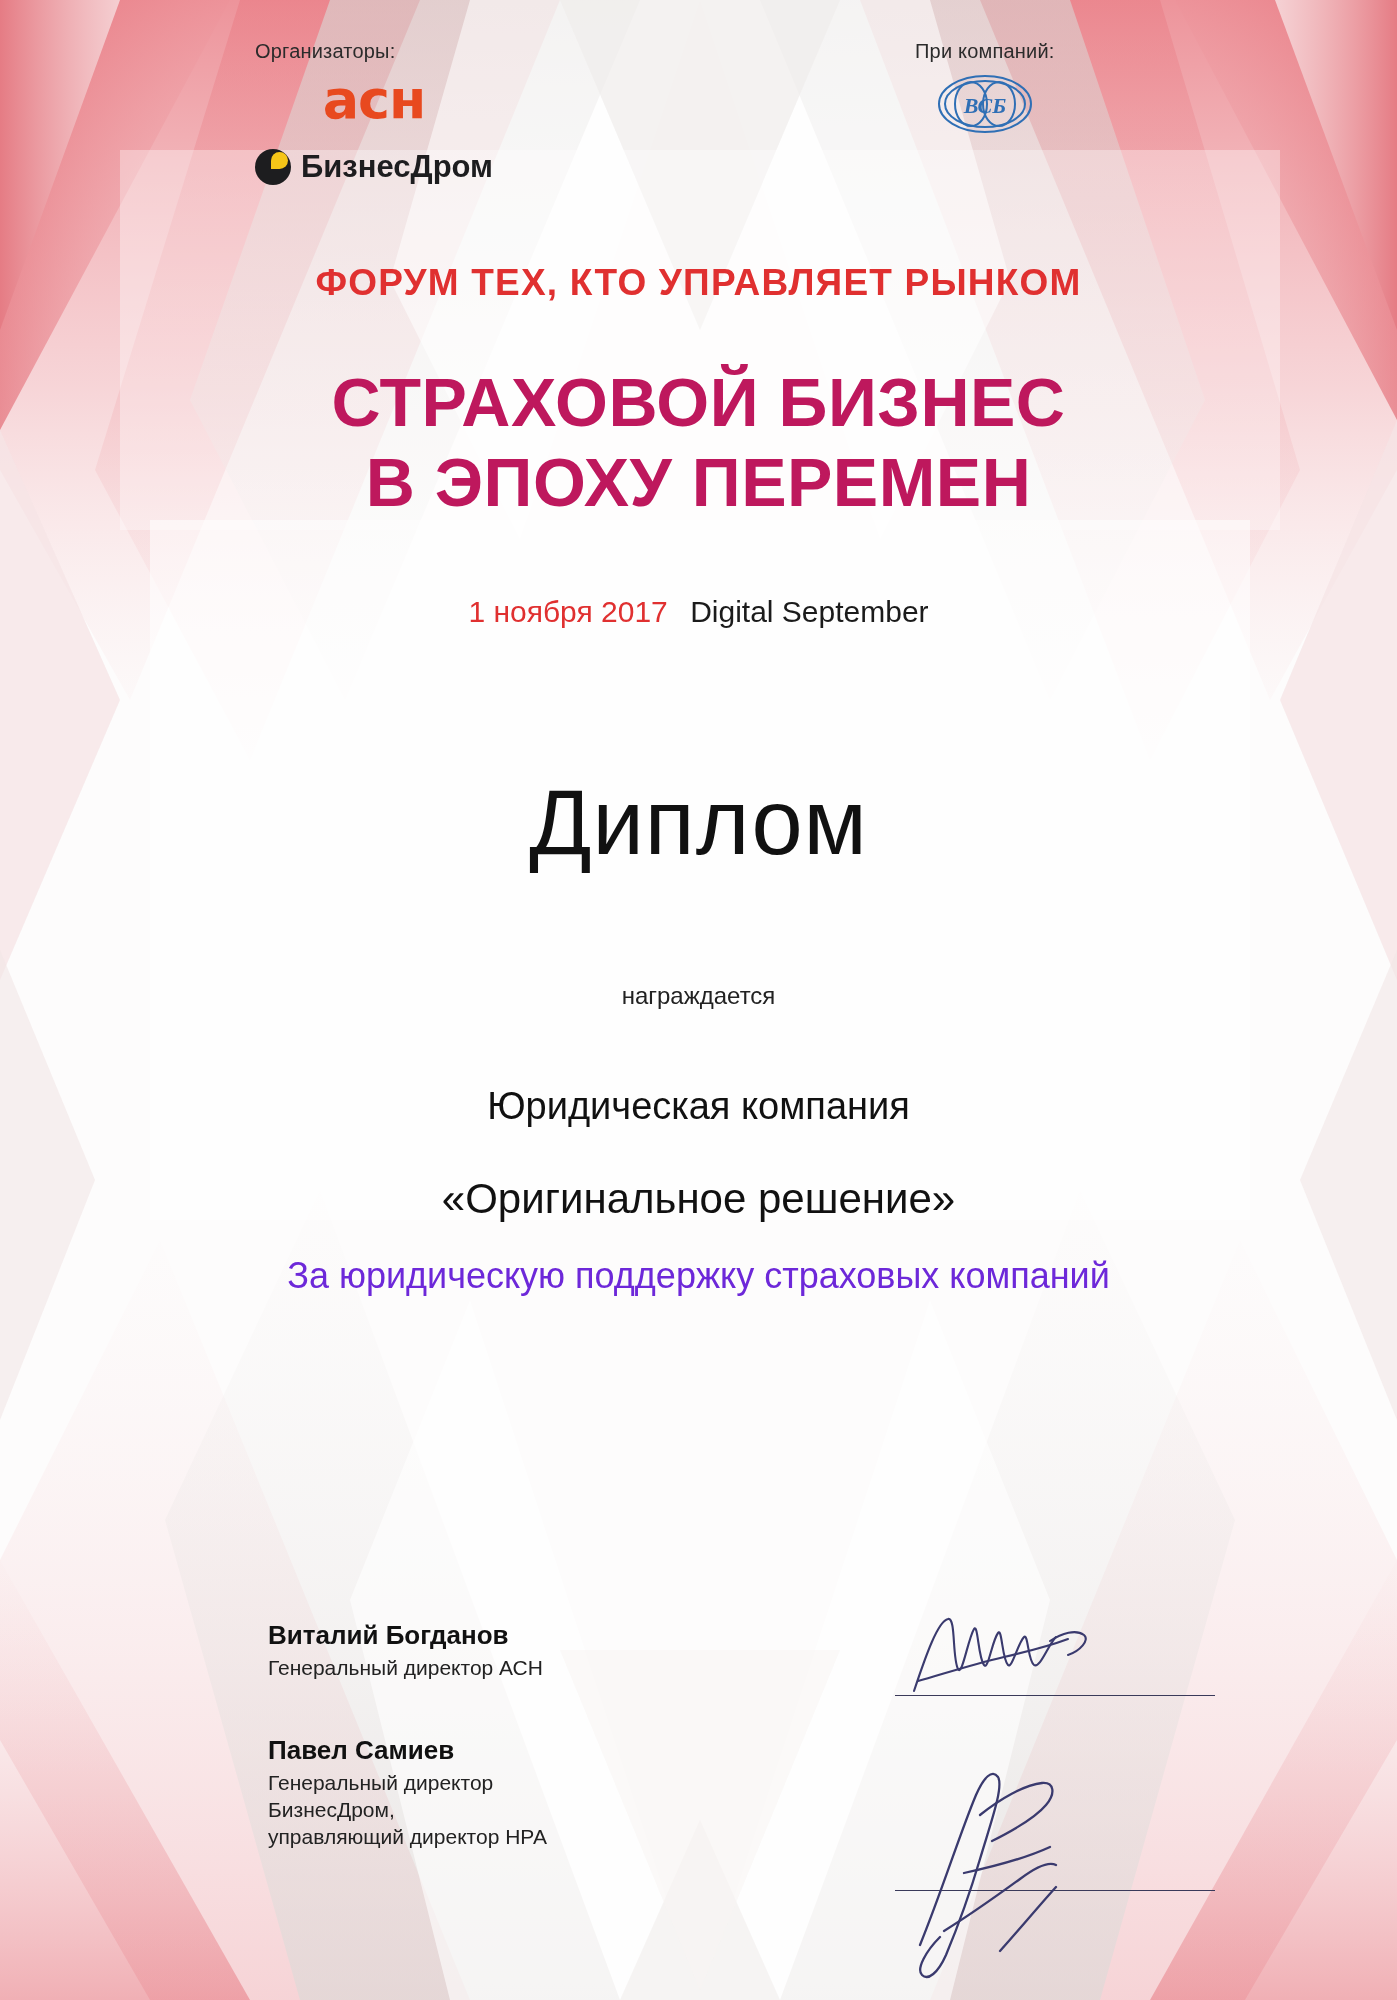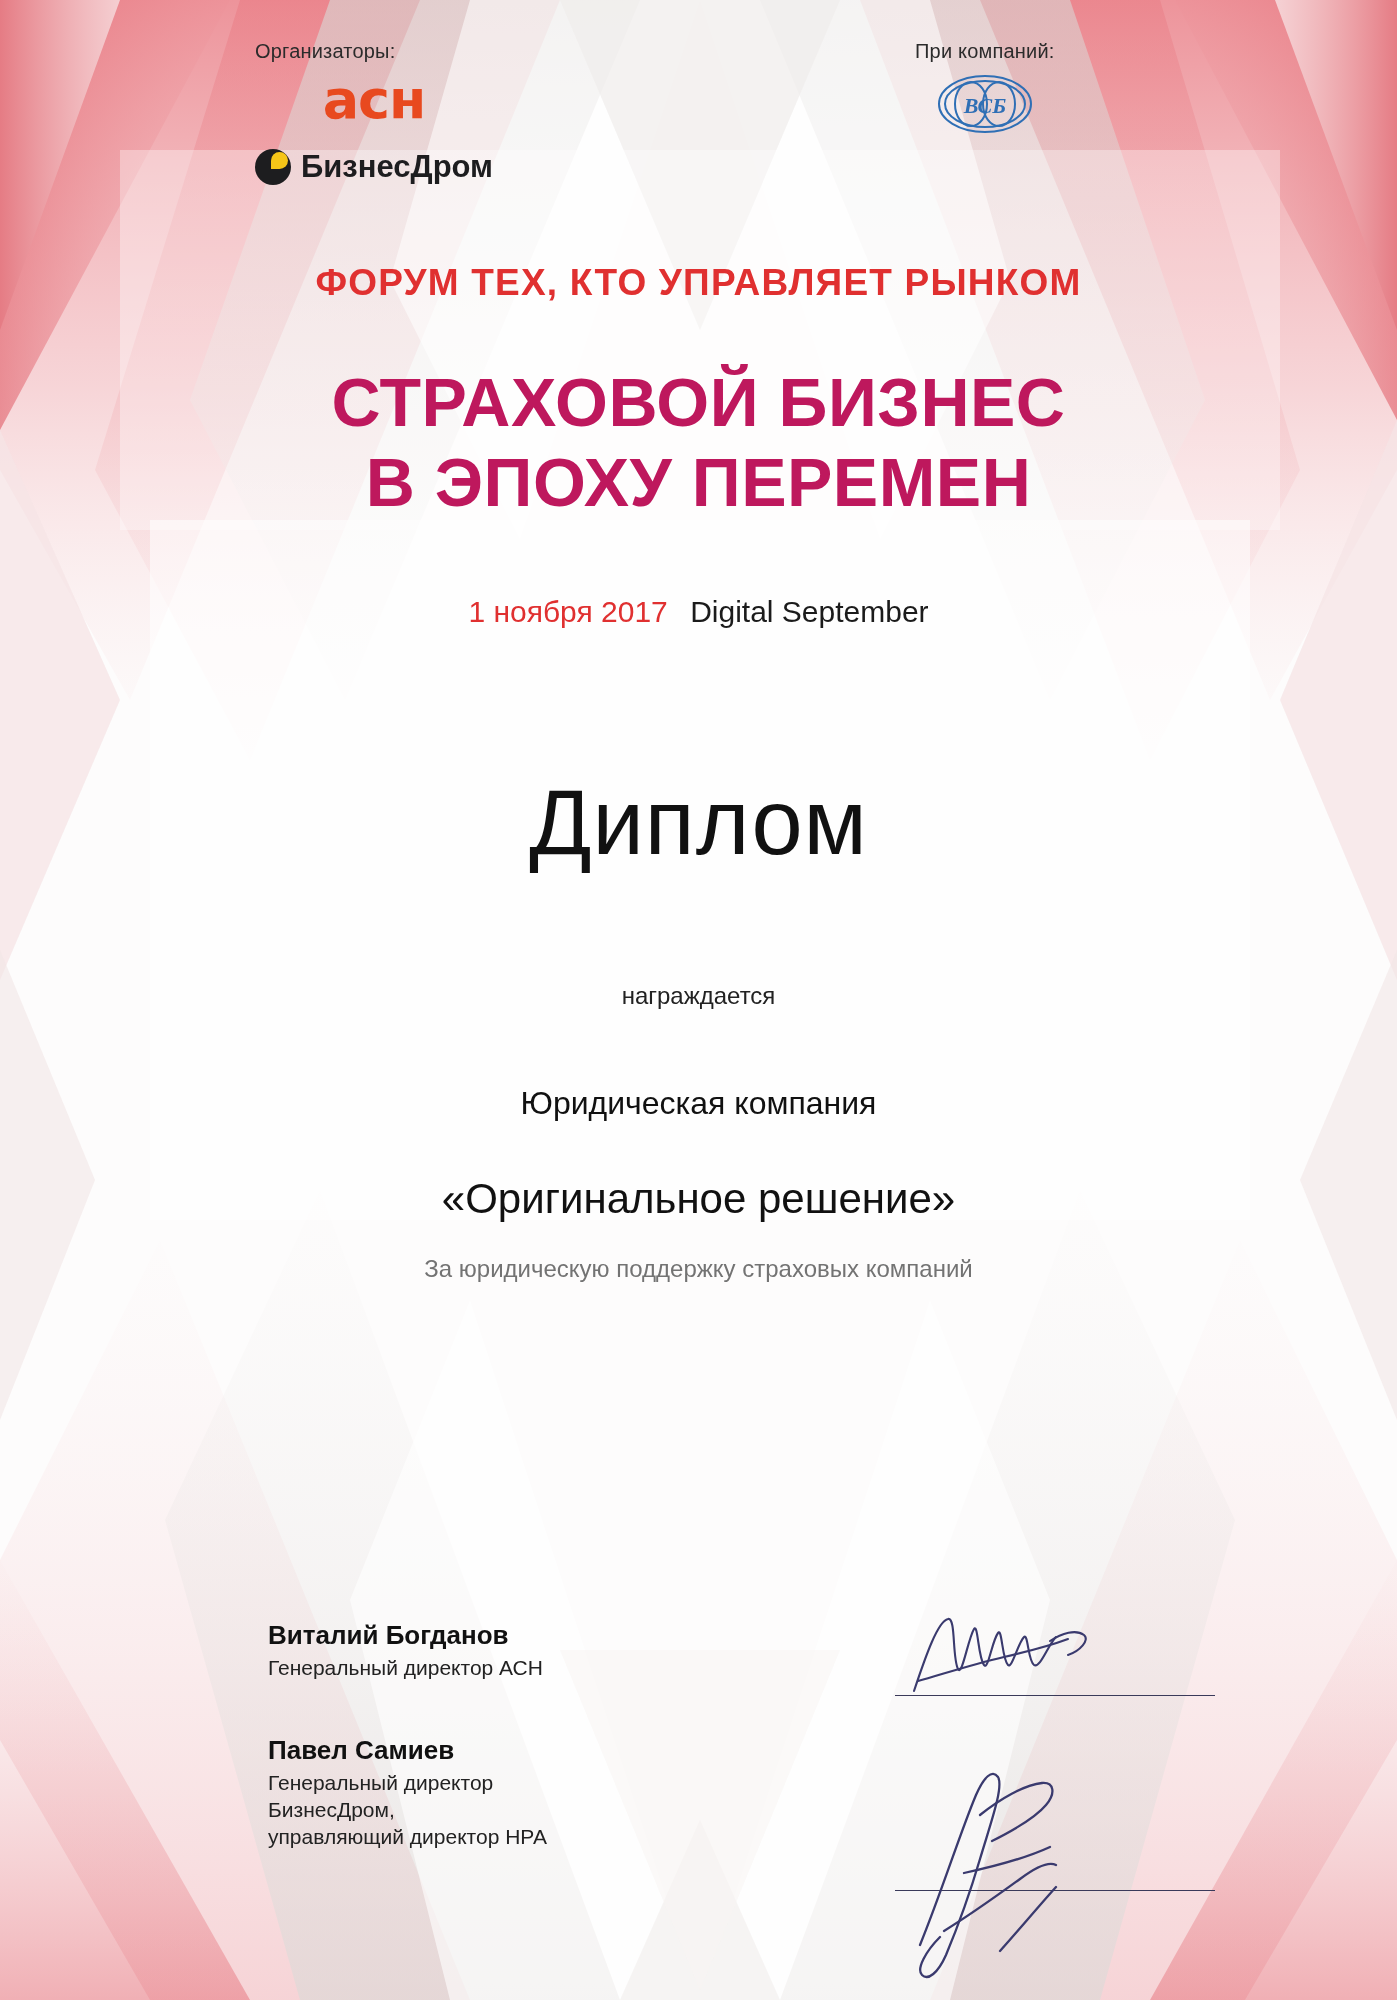--- a/index.html
+++ b/index.html
@@ -155,38 +155,38 @@
     width: 100%;
     text-align: center;
     font-size: 24px;
     color: #222;
   }
   .recipient-1 {
     position: absolute;
     top: 1085px;
     width: 100%;
     text-align: center;
-    font-size: 32px;
+    font-size: 38px;
     color: #111;
   }
   .recipient-2 {
     position: absolute;
     top: 1175px;
     width: 100%;
     text-align: center;
     font-size: 42px;
     color: #111;
   }
   .reason {
     position: absolute;
     top: 1255px;
     width: 100%;
     text-align: center;
-    font-size: 24px;
-    color: #737373;
+    font-size: 36px;
+    color: #6d28d9;
   }
 
   
   .sign-block {
     position: absolute;
     left: 268px;
     width: 460px;
   }
   .sign-block-1 { top: 1620px; }
   .sign-block-2 { top: 1735px; }

